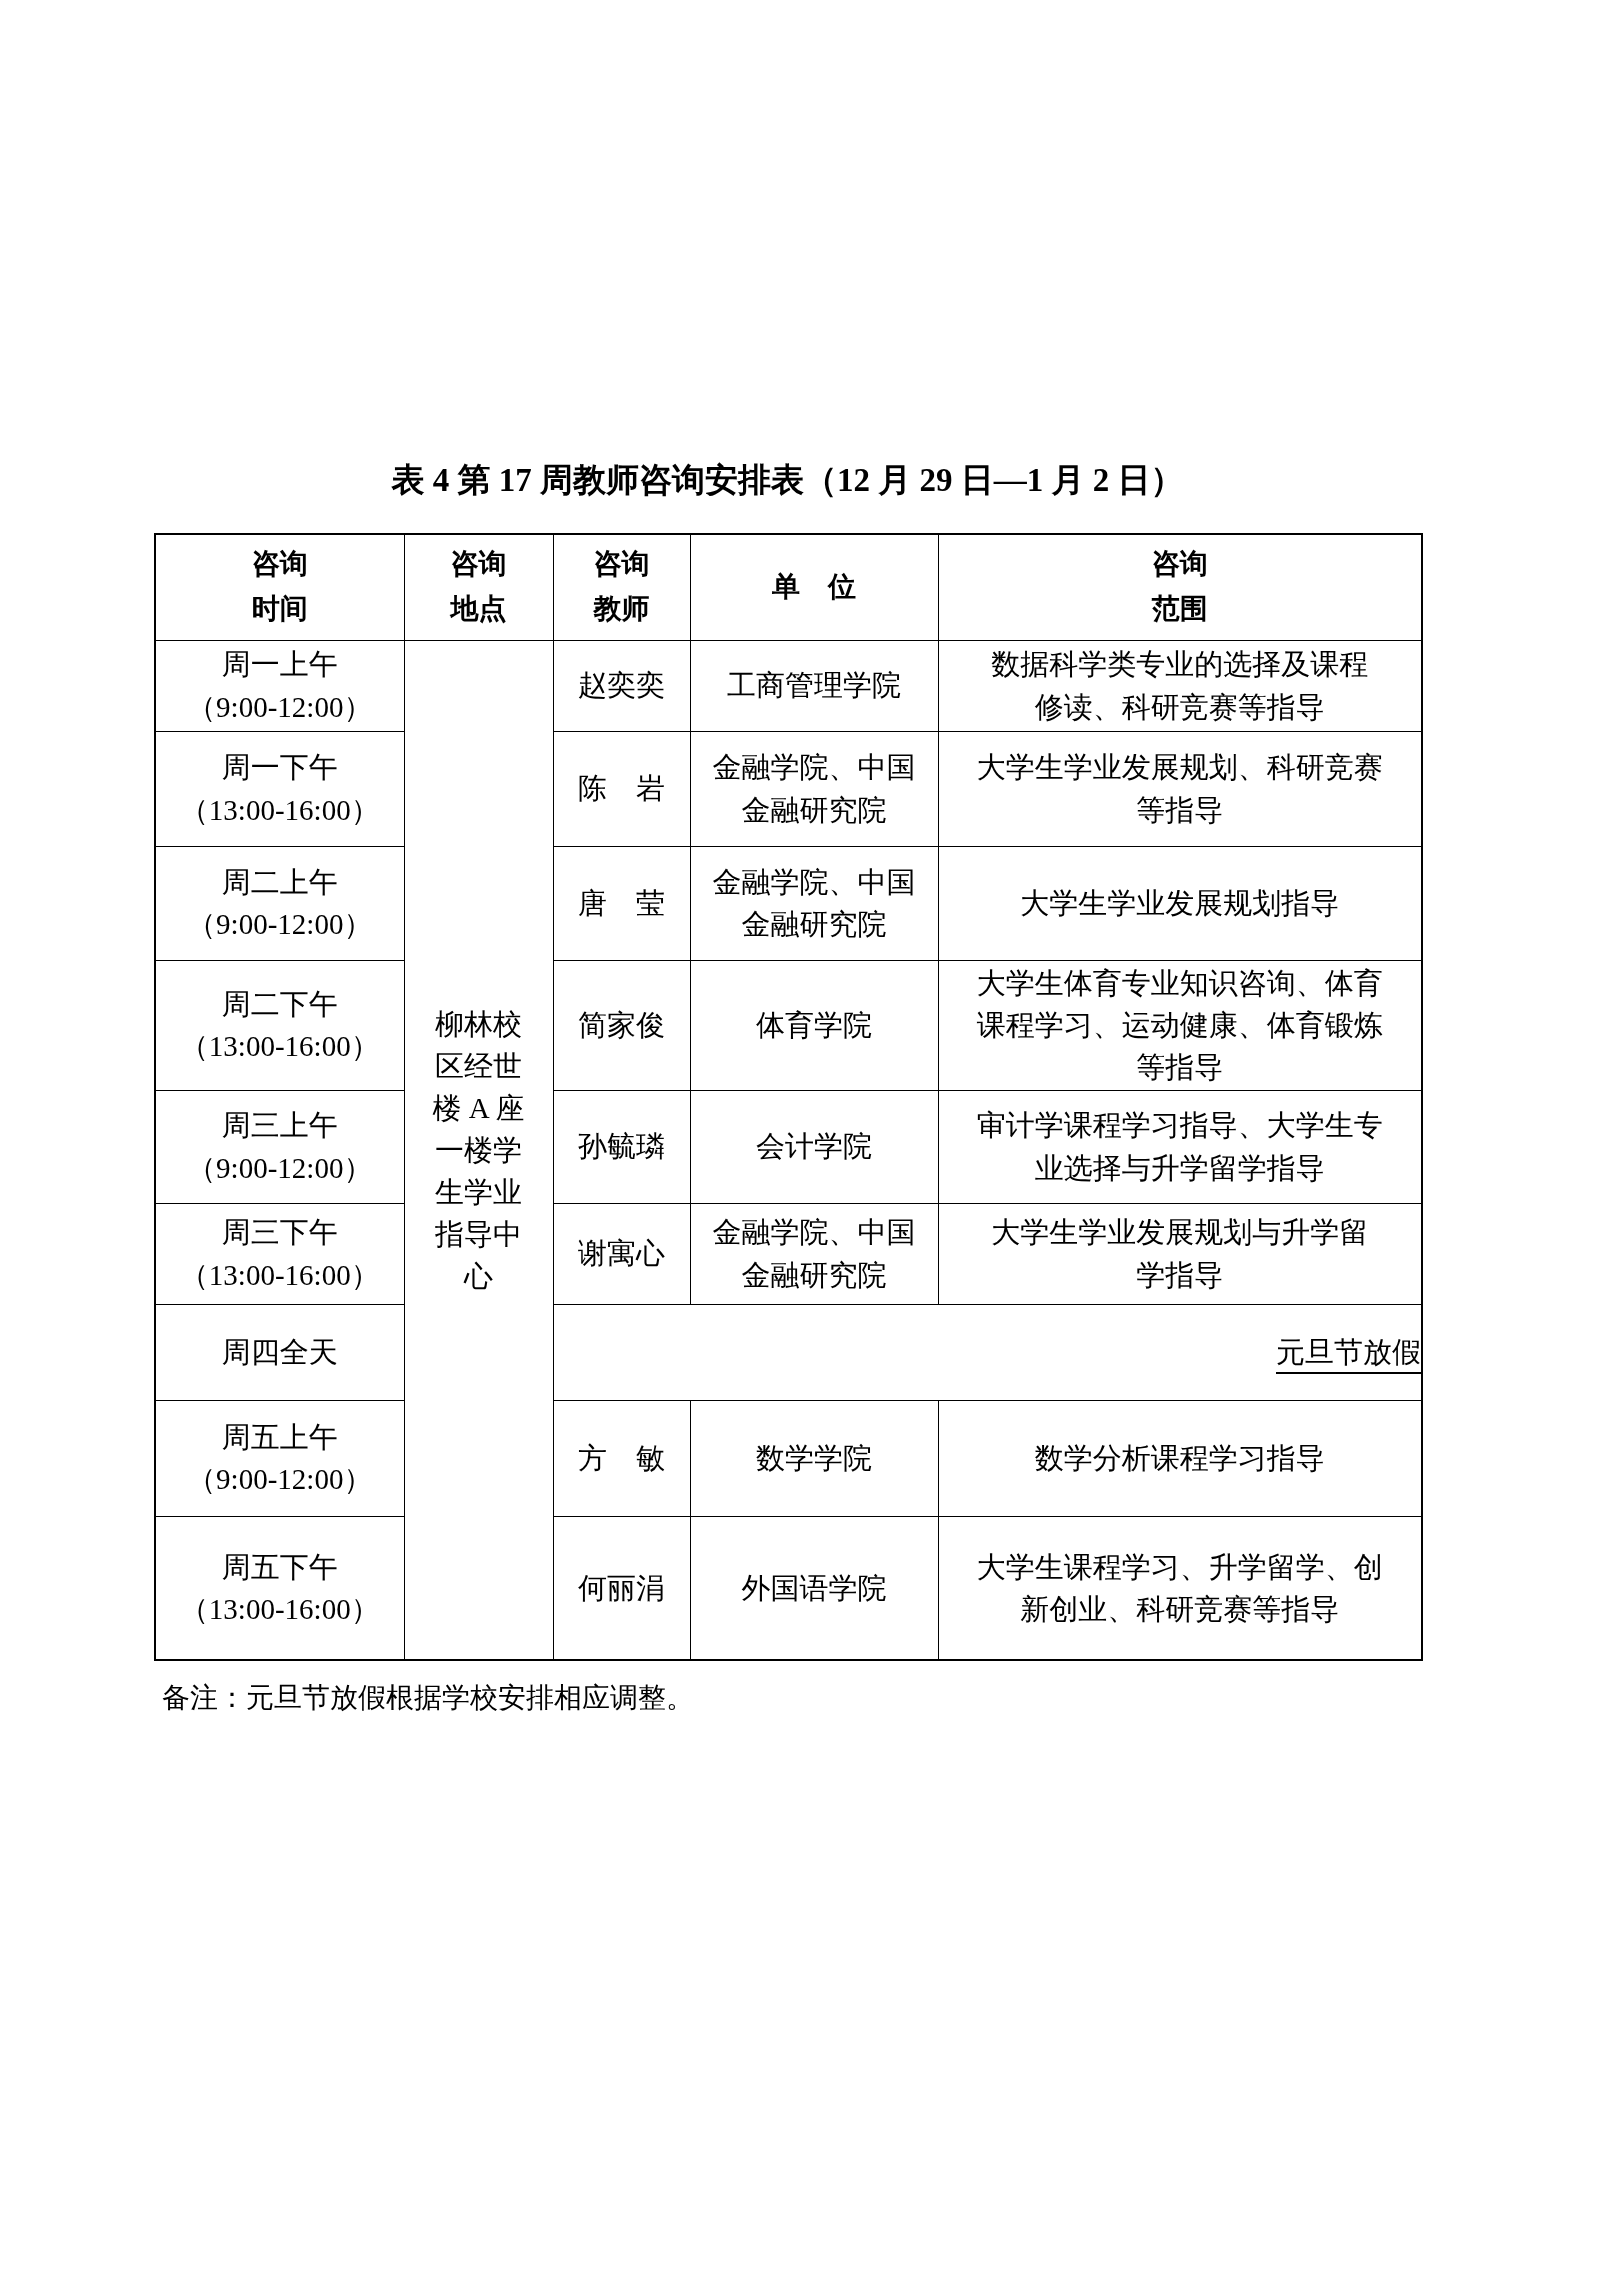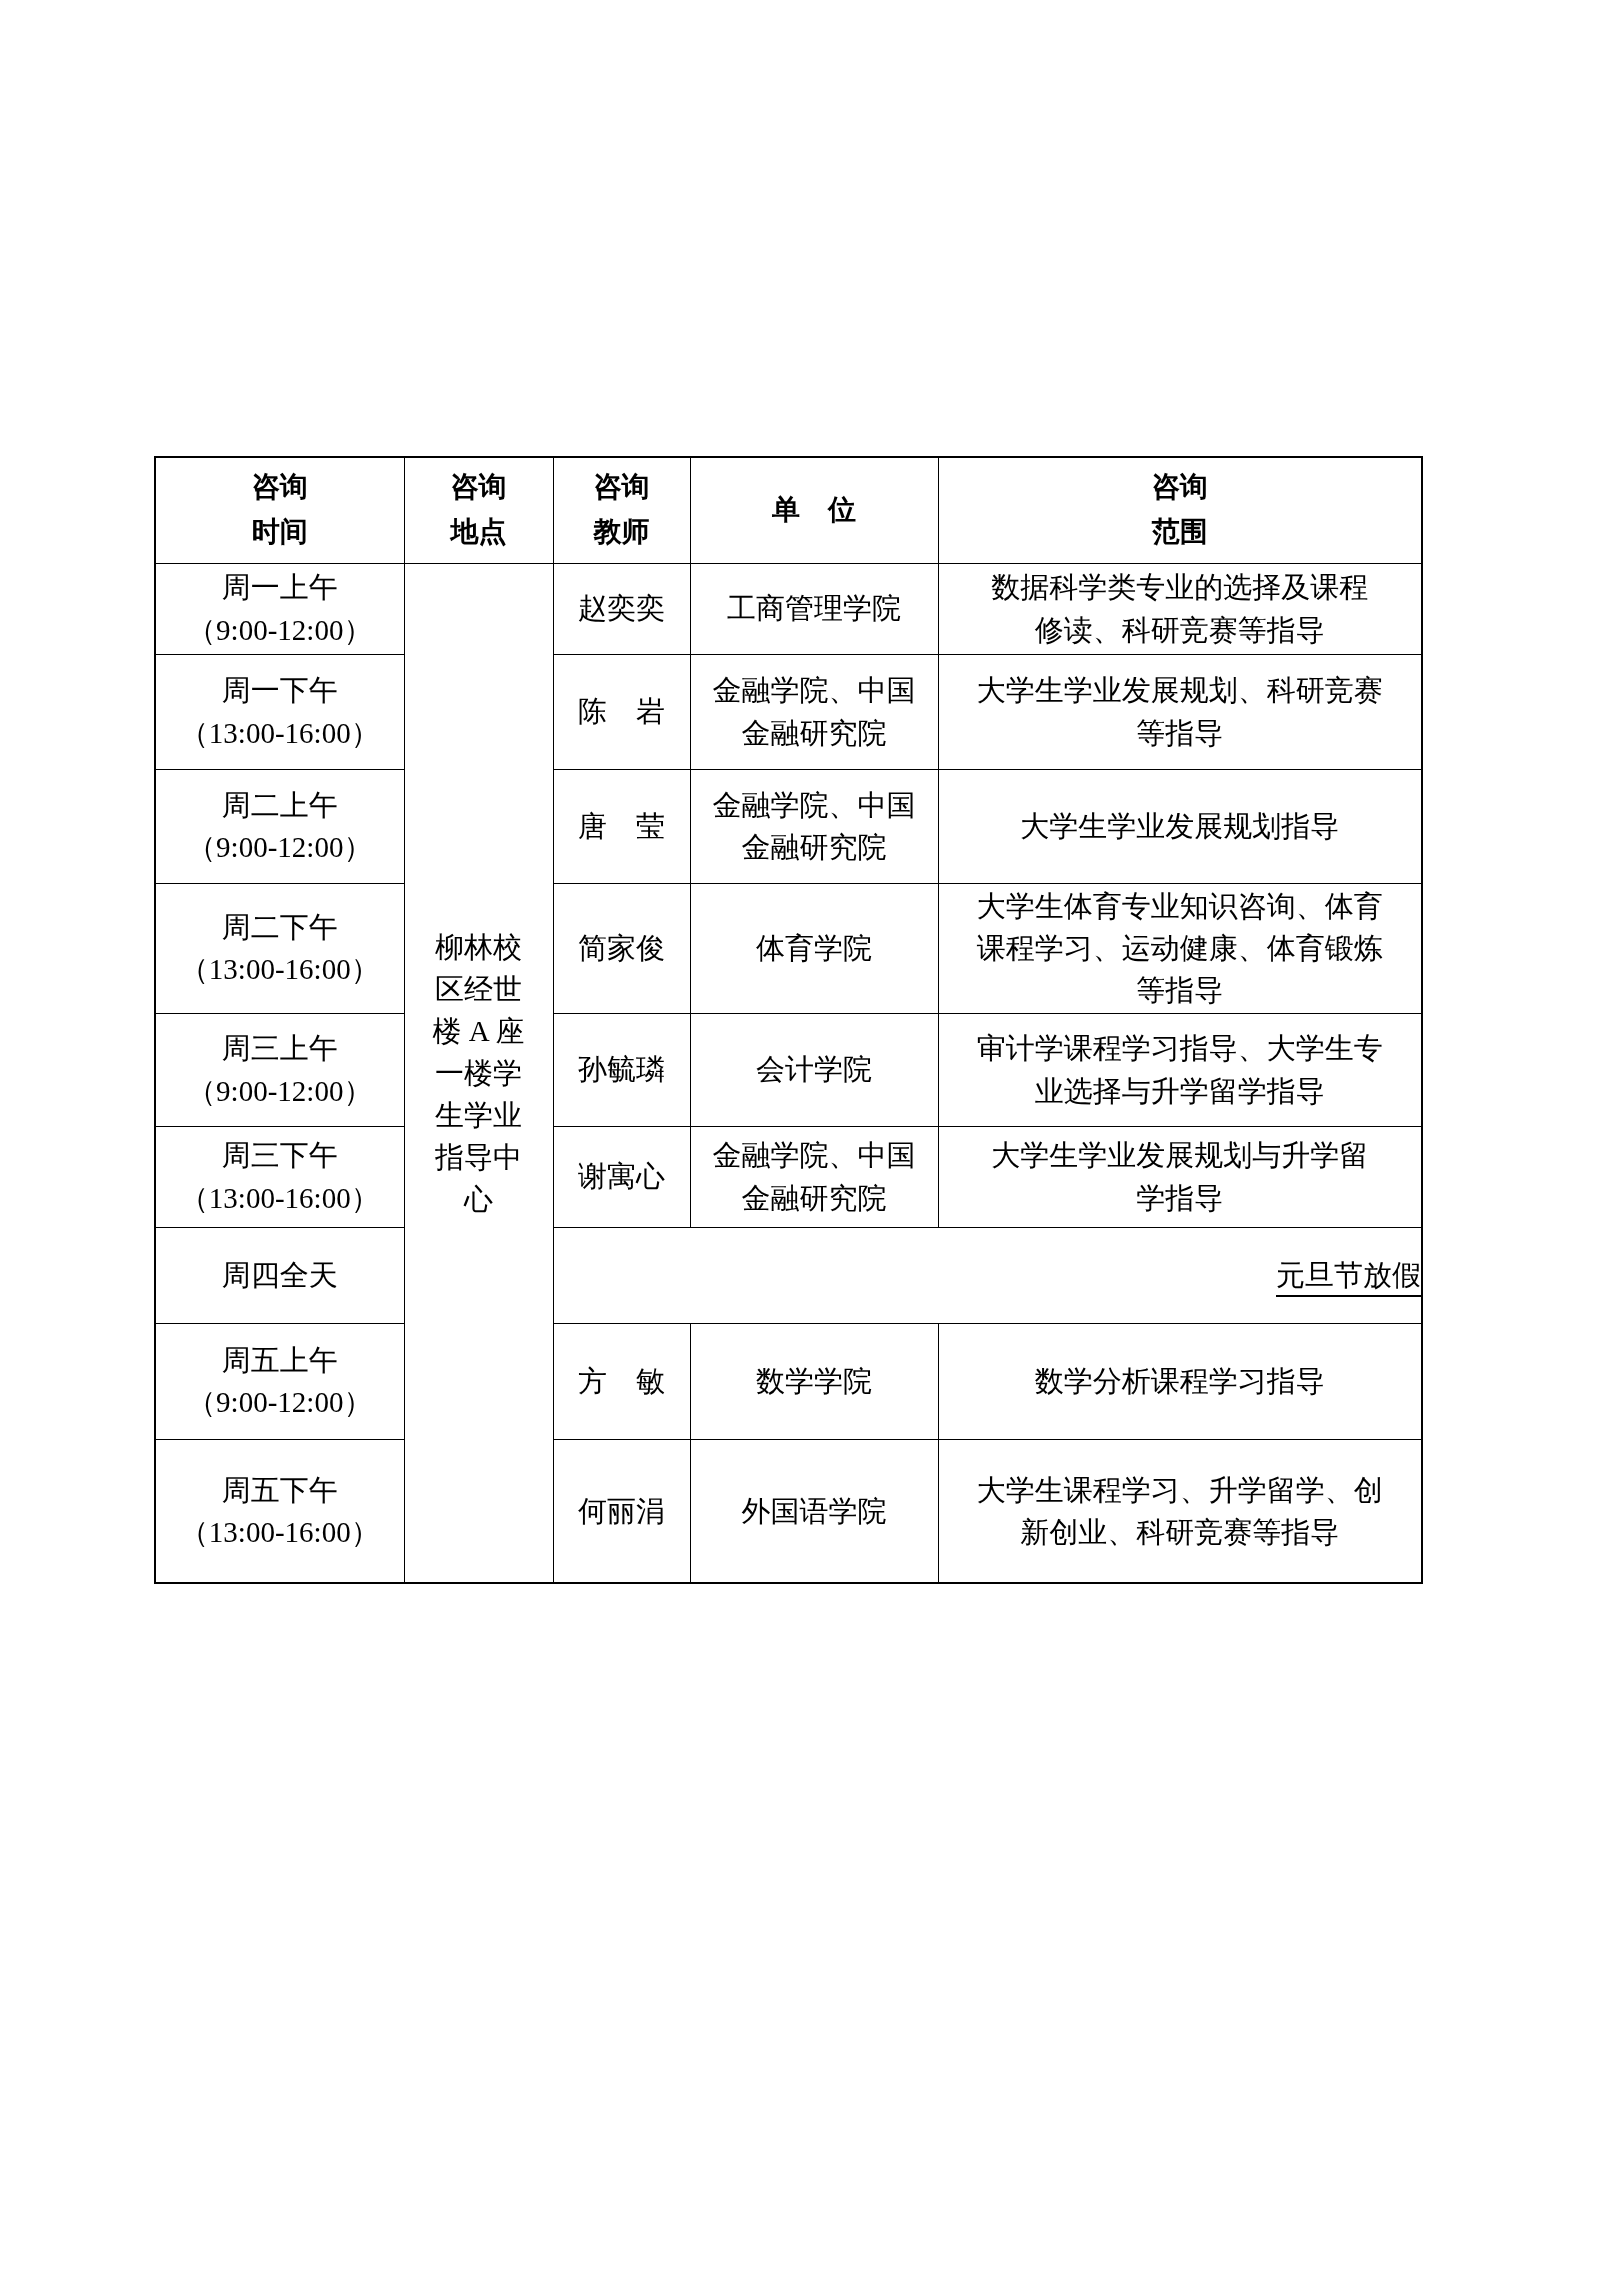--- a/index.html
+++ b/index.html
@@ -87,20 +87,21 @@
     font-size: 28px;
     line-height: 1.4;
     white-space: pre-line;
   }
 </style>
 </head>
 <body>
 
 <div class="doc">
 
+  <h1 class="doc-title">表 4 第 17 周教师咨询安排表（12 月 29 日—1 月 2 日）</h1>
 
   <table class="schedule">
     <colgroup>
       <col style="width:249px">
       <col style="width:149px">
       <col style="width:137px">
       <col style="width:248px">
       <col style="width:484px">
     </colgroup>
 
@@ -198,15 +199,16 @@
       <td class="cell-time">周五下午
 （13:00-16:00）</td>
       <td class="cell-teacher">何丽涓</td>
       <td class="cell-unit">外国语学院</td>
       <td class="cell-scope">大学生课程学习、升学留学、创
 新创业、科研竞赛等指导</td>
     </tr>
   </tbody>
     </table>
 
+  <div class="footnote">备注：元旦节放假根据学校安排相应调整。</div>
 
 </div>
 
 
 </body></html>

